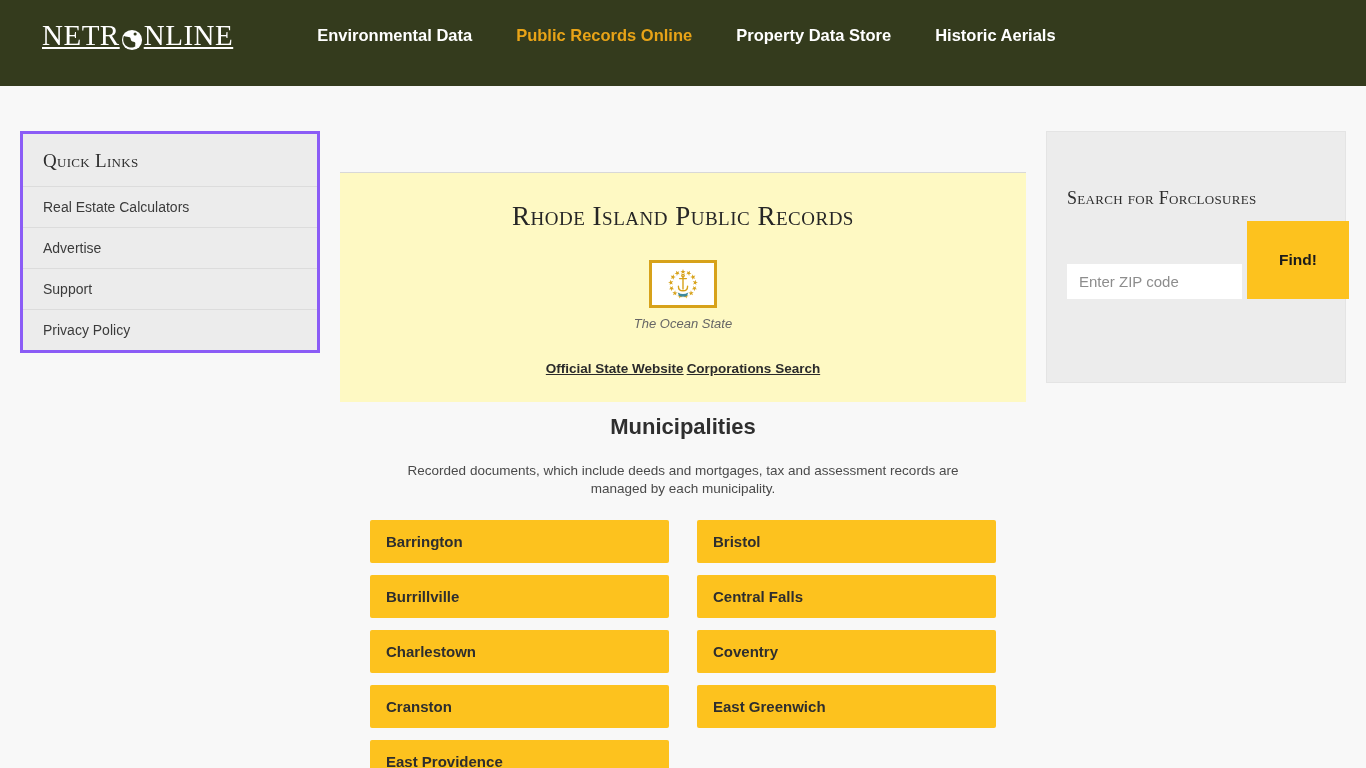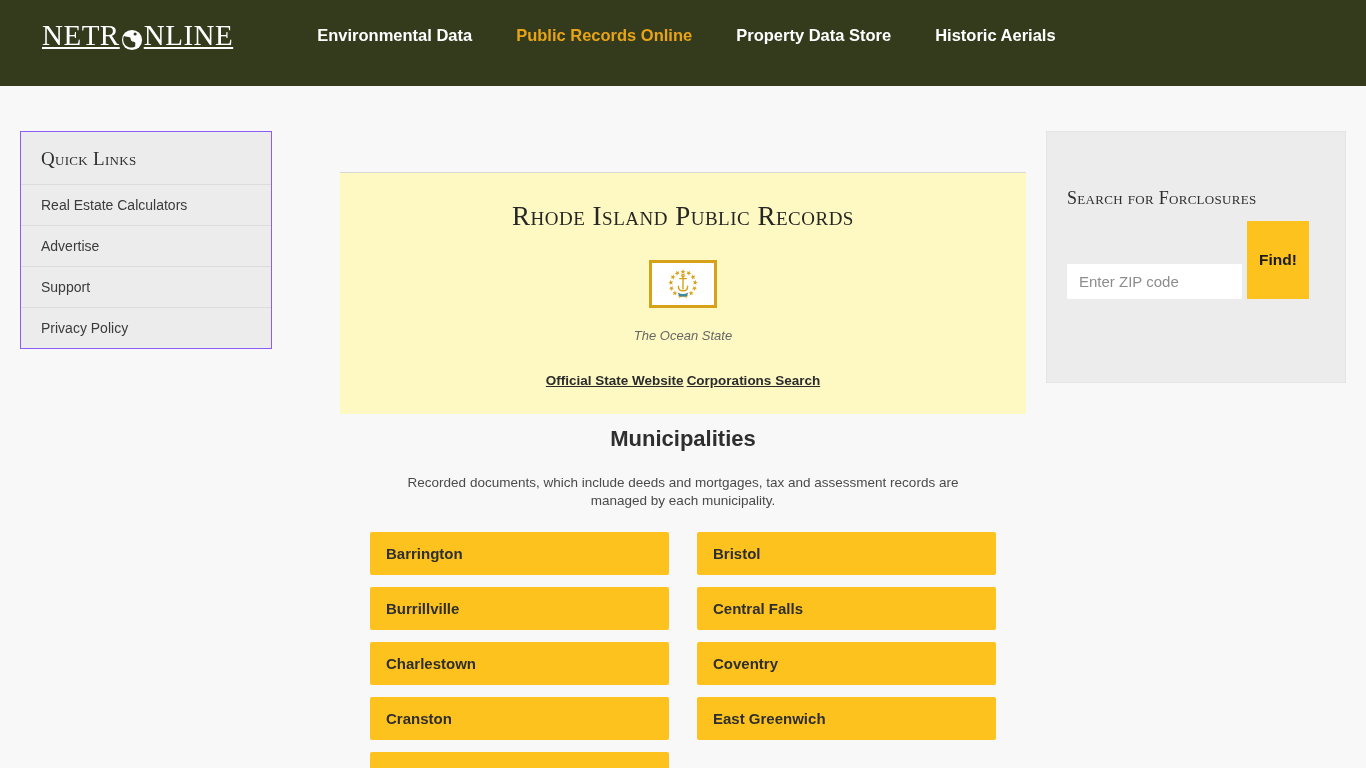--- a/index.html
+++ b/index.html
@@ -102,23 +102,23 @@
   }
   #state-select { width: 182px; }
   #muni-select { width: 232px; }
   .select-wrap + .select-wrap { margin-left: 10px; }
 
   
   .quick-links {
     position: absolute;
     left: 20px;
     top: 45px;
-    width: 252px;
+    width: 300px;
     background: #ececec;
-    border: 1px solid #8b5cf6;
+    border: 3px solid #8b5cf6;
   }
   .ql-title {
     font-family: "Liberation Serif", serif;
     font-variant: small-caps;
     font-size: 19px;
     color: #2e2e2e;
     padding: 16px 20px 14px 20px;
     letter-spacing: 0.3px;
   }
   .ql-item {
@@ -163,21 +163,21 @@
     margin-top: 43px;
   }
   .zip-input::placeholder { color: #8d8d8d; }
   .find-btn {
     background: #fdc21e;
     border: none;
     font-family: "Liberation Sans", sans-serif;
     font-size: 15.5px;
     font-weight: bold;
     color: #1b1b1b;
-    padding: 0 12px;
+    padding: 0 32px;
     margin-left: 5px;
     cursor: pointer;
   }
 
   
   .center-col {
     position: absolute;
     left: 340px;
     top: 0;
     width: 686px;
@@ -201,21 +201,21 @@
   .flag-wrap { display: flex; flex-direction: column; align-items: center; }
   .state-flag {
     width: 68px; height: 48px;
     display: block;
   }
   .state-nick {
     font-family: "Liberation Sans", sans-serif;
     font-style: italic;
     font-size: 13px;
     color: #666;
-    margin-top: 20px;
+    margin-top: 8px;
   }
   .card-links {
     margin-top: 30px;
     display: flex;
     justify-content: center;
     gap: 3px;
   }
   .card-link {
     font-size: 13.5px;
     font-weight: bold;

